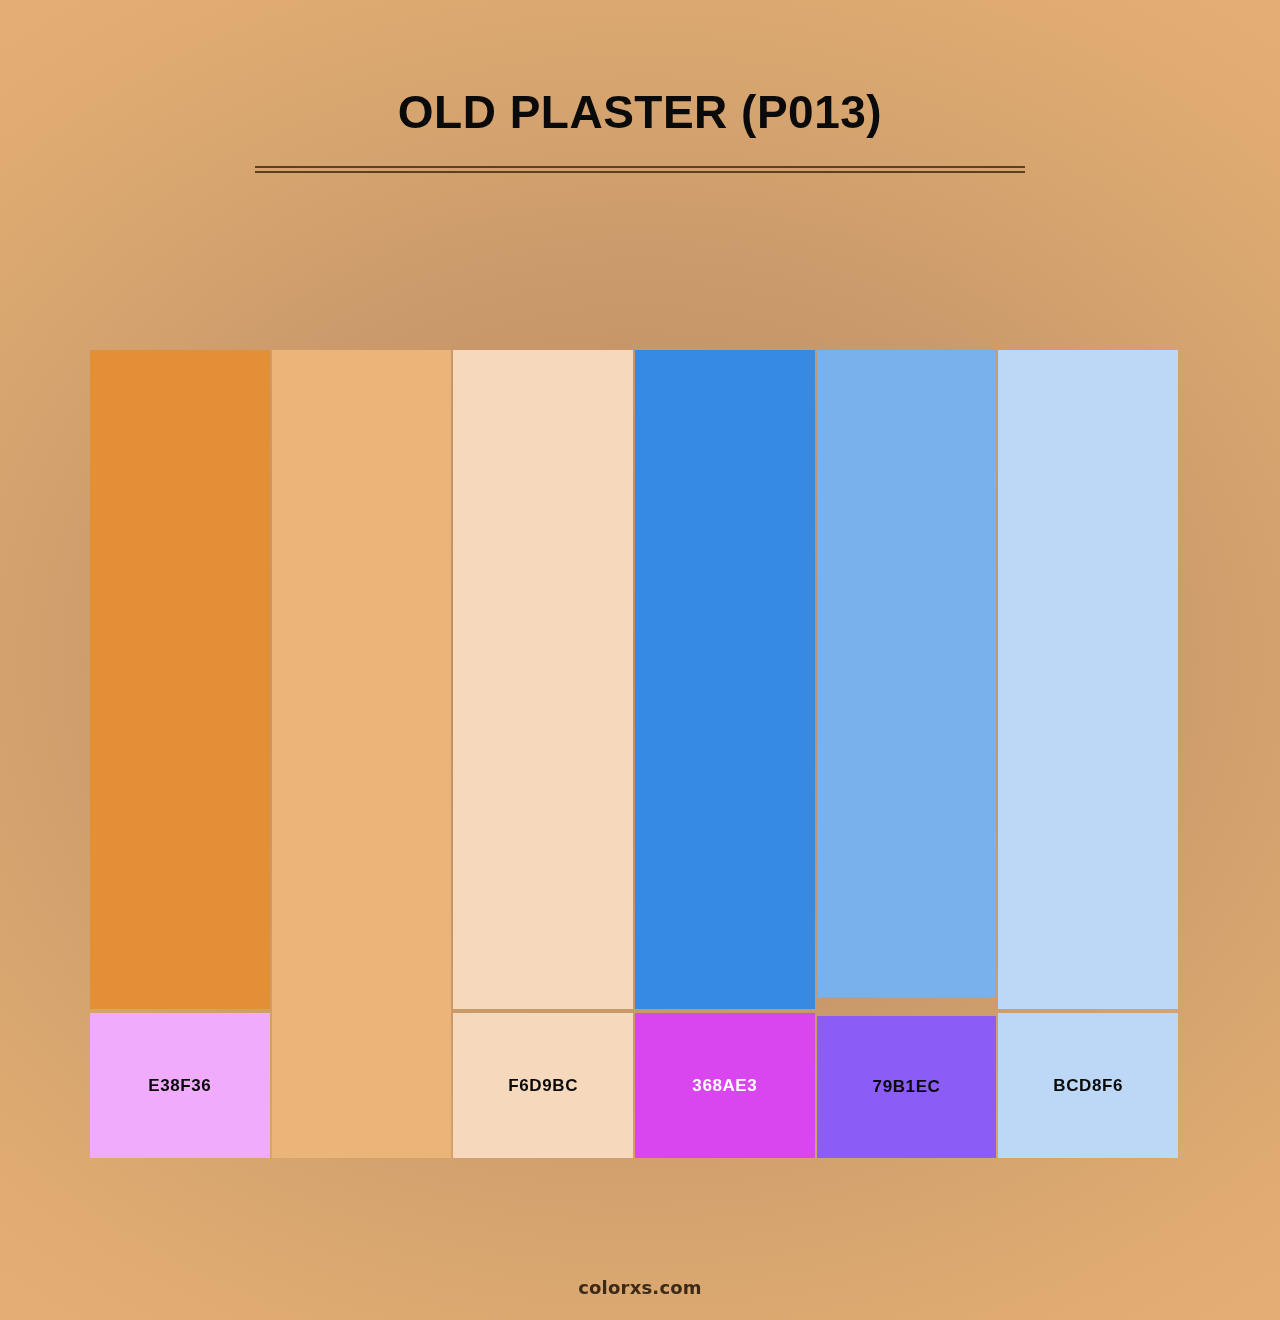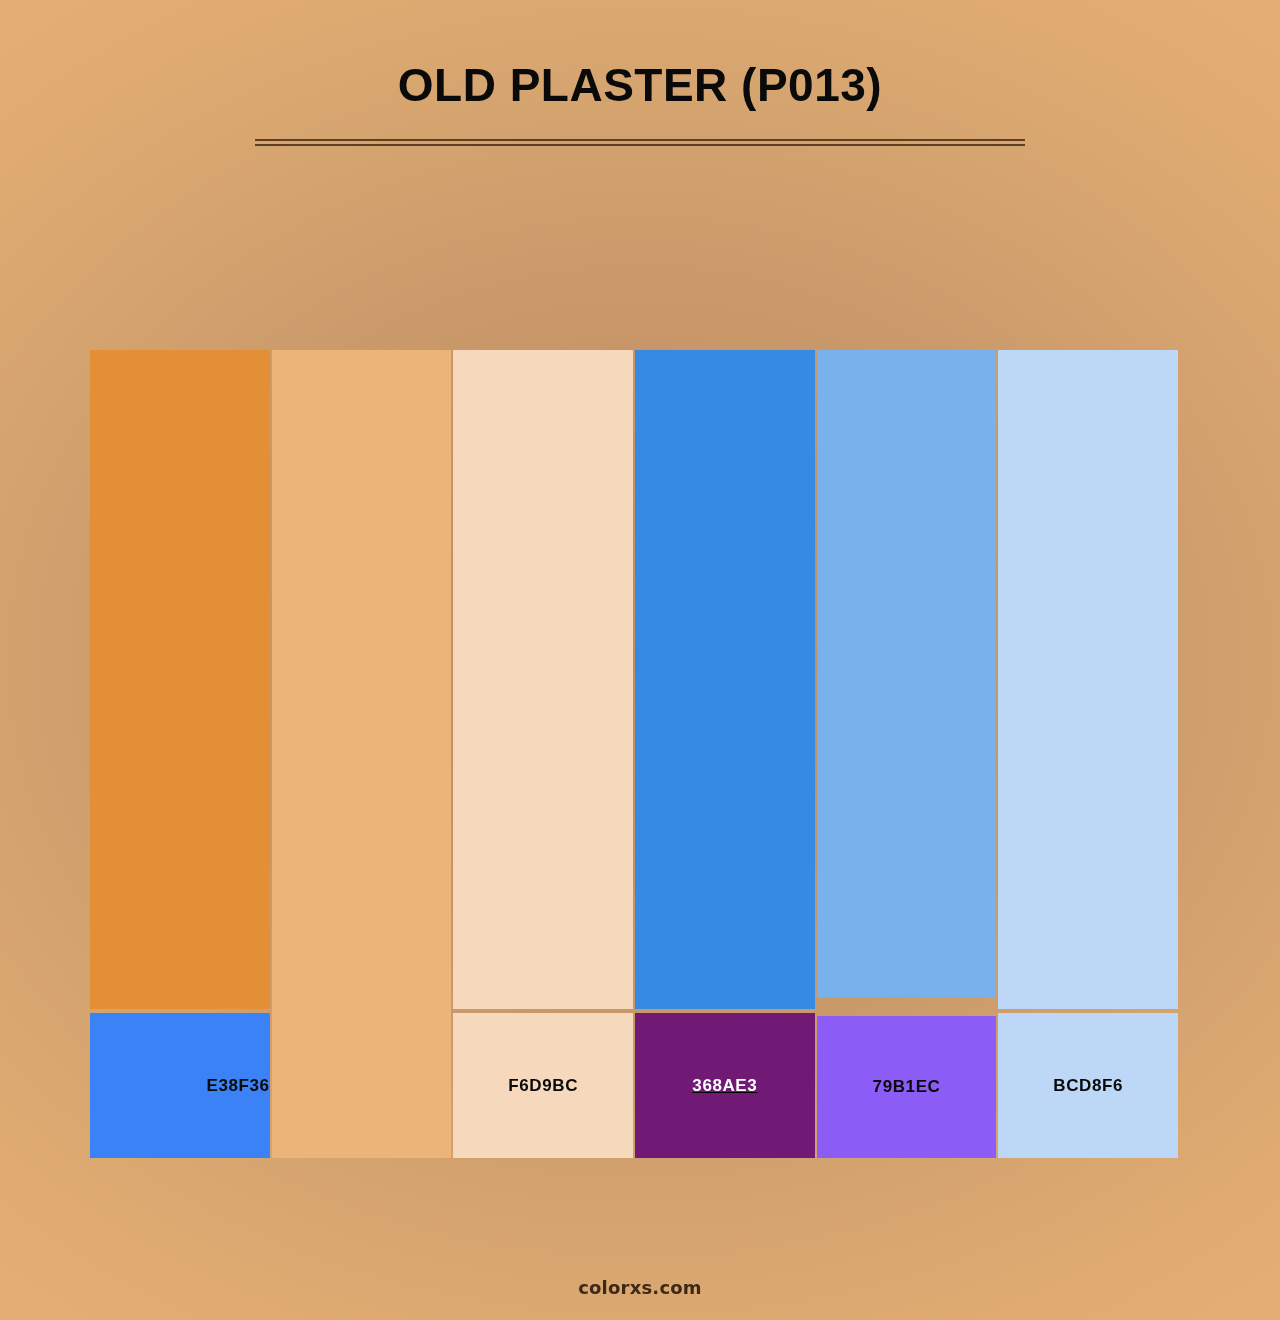--- a/index.html
+++ b/index.html
@@ -25,21 +25,21 @@
   }
 
   .page {
     width:1280px;
     height:1320px;
     position:relative;
   }
 
   
   .header {
-    padding-top:61px;
+    padding-top:88px;
     text-align:center;
   }
 
   .title {
     font-family:"Liberation Sans", sans-serif;
     font-size:46px;
     font-weight:bold;
     letter-spacing:0.5px;
     color:#0a0a0a;
     line-height:1.05;
@@ -135,36 +135,36 @@
     <div class="title">OLD PLASTER (P013)</div>
     <div class="rule">
       <div class="line top"></div>
       <div class="line bottom"></div>
     </div>
   </div>
 
   <div class="palette" id="palette">
       <div class="swatch-col">
         <div class="swatch-main" style="background: rgb(227, 143, 54);"></div>
-        <div class="swatch-label" style="background: #3b82f6; justify-content: flex-end;">
+        <div class="swatch-label" style="background: #f0abfc;">
           <span style="color: rgb(10, 10, 10);">E38F36</span>
         </div>
       </div>
       <div class="swatch-col">
         <div class="swatch-main" style="background: rgb(236, 180, 121);"></div>
       </div>
       <div class="swatch-col">
         <div class="swatch-main" style="background: rgb(246, 217, 188);"></div>
         <div class="swatch-label" style="background: rgb(246, 217, 188);">
           <span style="color: rgb(10, 10, 10);">F6D9BC</span>
         </div>
       </div>
       <div class="swatch-col">
         <div class="swatch-main" style="background: rgb(54, 138, 227);"></div>
-        <div class="swatch-label" style="background: #701a75; text-decoration: underline;">
+        <div class="swatch-label" style="background: #d946ef;">
           <span style="color: rgb(255, 255, 255);">368AE3</span>
         </div>
       </div>
       <div class="swatch-col">
         <div class="swatch-main" style="background: rgb(121, 177, 236);"></div>
         <div class="swatch-label" style="background: #8b5cf6; margin-top: 15px;">
           <span style="color: rgb(10, 10, 10);">79B1EC</span>
         </div>
       </div>
       <div class="swatch-col">

